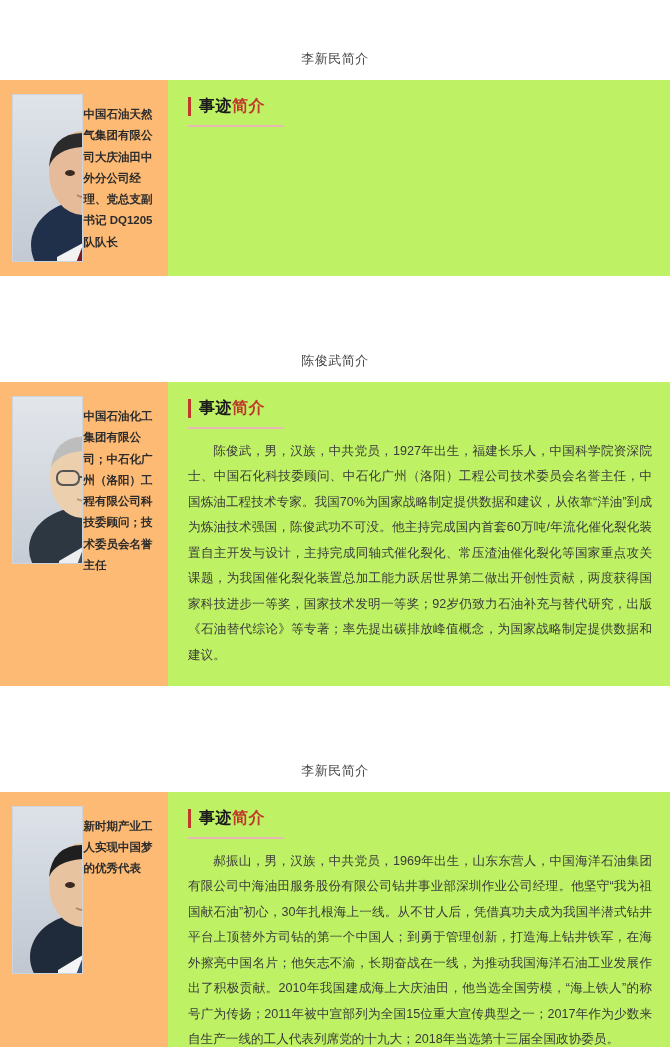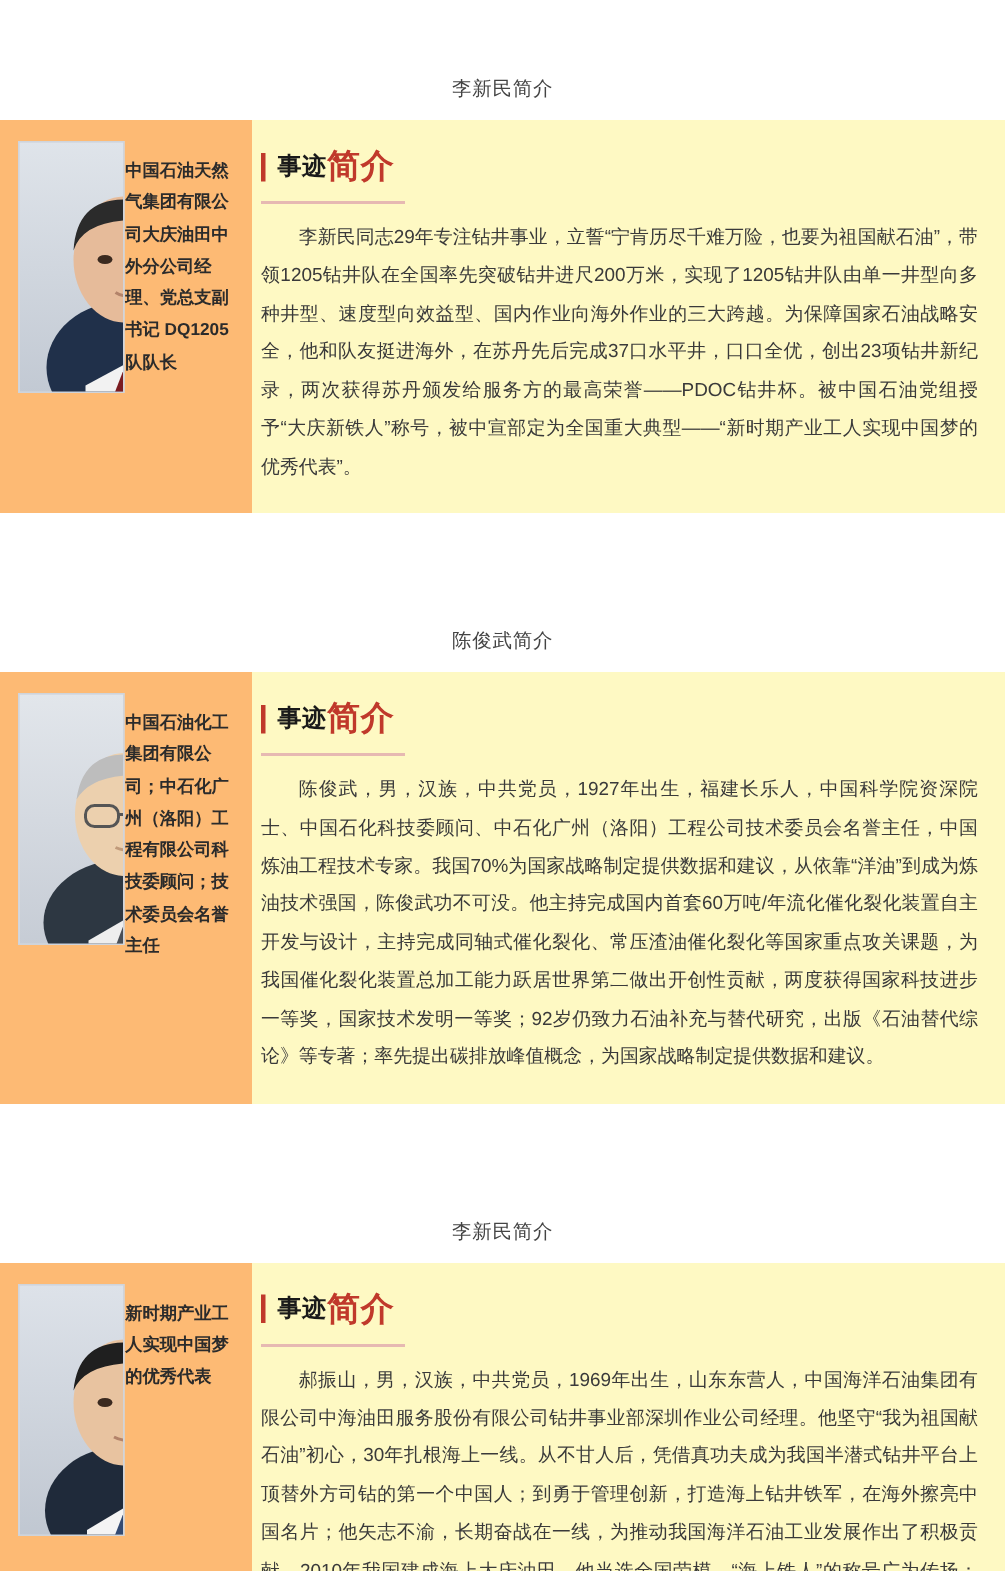--- a/index.html
+++ b/index.html
@@ -51,22 +51,22 @@
   .photo-caption {
     margin-top: 10px;
     font-size: 11.5px;
     line-height: 1.85;
     color: #2b2b2b;
     font-weight: bold;
     width: 148px;
   }
   .content-col {
     flex: 1;
-    padding: 16px 16px 18px 0;
-    background: #fef9c3;
+    padding: 16px 16px 18px 14px;
+    background: #bef264;
   }
   .section-head {
     display: flex;
     align-items: center;
     margin-bottom: 8px;
     padding-left: 6px;
   }
   .red-bar {
     width: 3px;
     height: 19px;
@@ -74,21 +74,21 @@
     margin-right: 8px;
     display: inline-block;
   }
   .head-dark {
     font-size: 16px;
     font-weight: bold;
     color: #1a1a1a;
     letter-spacing: 0.5px;
   }
   .head-red {
-    font-size: 22px;
+    font-size: 16px;
     font-weight: bold;
     color: #c0392b;
     letter-spacing: 0.5px;
   }
   .head-underline {
     height: 2px;
     background: #e6b9b2;
     margin: 5px 0 10px 6px;
     width: 96px;
   }
@@ -133,21 +133,20 @@
       </div>
       <div class="photo-caption">中国石油天然气集团有限公司大庆油田中外分公司经理、党总支副书记 DQ1205队队长</div>
     </div>
     <div class="content-col">
       <div class="section-head">
         <span class="red-bar"></span>
         <span class="head-dark">事迹</span>
         <span class="head-red">简介</span>
       </div>
       <div class="head-underline"></div>
-      <div class="body-text">李新民同志29年专注钻井事业，立誓“宁肯历尽千难万险，也要为祖国献石油”，带领1205钻井队在全国率先突破钻井进尺200万米，实现了1205钻井队由单一井型向多种井型、速度型向效益型、国内作业向海外作业的三大跨越。为保障国家石油战略安全，他和队友挺进海外，在苏丹先后完成37口水平井，口口全优，创出23项钻井新纪录，两次获得苏丹颁发给服务方的最高荣誉——PDOC钻井杯。被中国石油党组授予“大庆新铁人”称号，被中宣部定为全国重大典型——“新时期产业工人实现中国梦的优秀代表”。</div>
     </div>
   </div>
 
   <div class="spacer"></div>
 
   <div class="person-title">陈俊武简介</div>
   <div class="person-block">
     <div class="photo-col">
       <div class="photo-frame">
         <svg width="140" height="168" viewBox="0 0 140 168" xmlns="http://www.w3.org/2000/svg">

